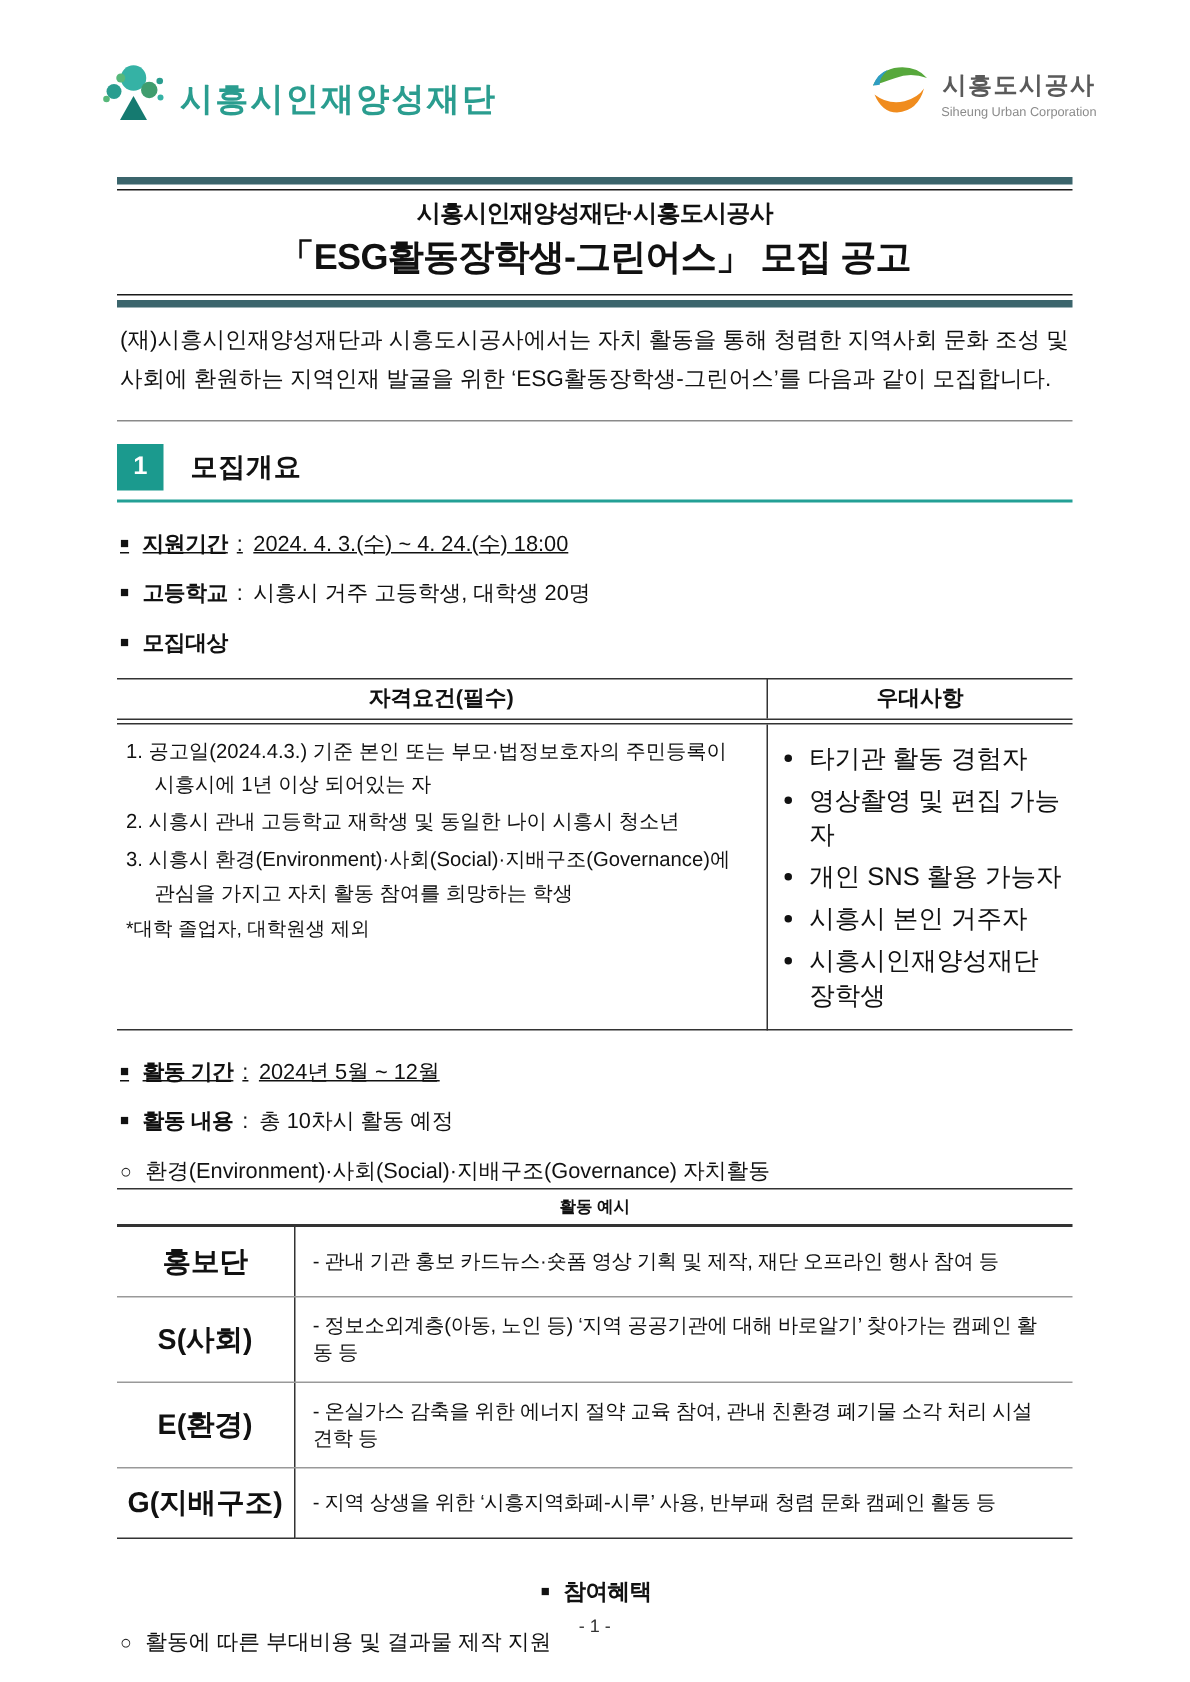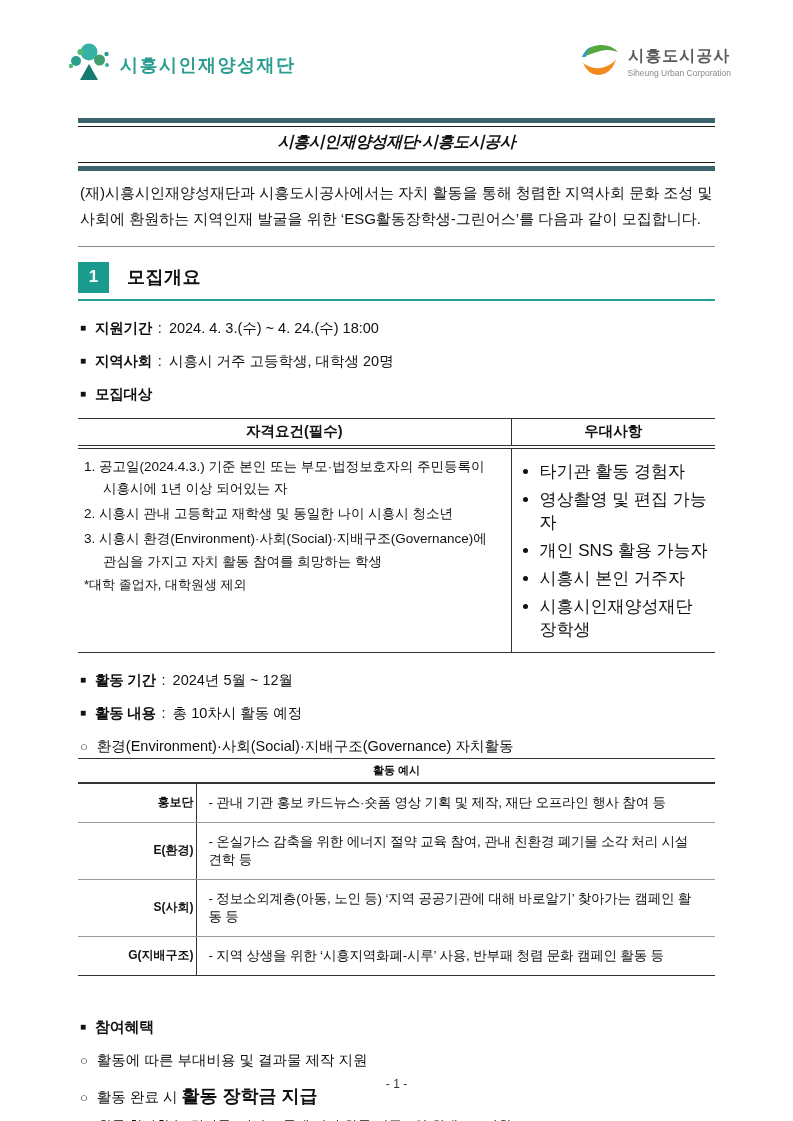--- a/index.html
+++ b/index.html
@@ -11,41 +11,41 @@
   }
   .page { position: relative; width: 793px; height: 1121px; overflow: hidden; background: #fff; }
 
   
   .logo-row {
     display: flex; justify-content: space-between; align-items: flex-start;
     padding: 40px 62px 0 66px; height: 88px;
   }
   .logo-left { display: flex; align-items: center; gap: 8px; }
   .logo-left .logo-text {
-    font-size: 18px; font-weight: bold; color: #2a9d8f; letter-spacing: 1.5px;
+    font-size: 22px; font-weight: bold; color: #2a9d8f; letter-spacing: 1.5px;
   }
   .logo-right { display: flex; align-items: center; gap: 7px; text-align: center; }
   .logo-right .rt { display: flex; flex-direction: column; }
   .logo-right .rt .t1 { font-size: 16px; font-weight: bold; color: #5a5a5a; letter-spacing: 1px; }
   .logo-right .rt .t2 { font-size: 8.5px; color: #8a8a8a; margin-top: 1px; }
 
   
   .title-band {
     margin: 30px 78px 0 78px;
     border-top: 5px solid #3b656c;
     border-bottom: 5px solid #3b656c;
     padding: 3px 0;
   }
   .title-inner {
     border-top: 1px solid #1a1a1a;
     border-bottom: 1px solid #1a1a1a;
     text-align: center;
     padding: 5px 0 9px 0;
   }
-  .title-line1 { font-size: 16px; font-weight: bold; letter-spacing: -0.5px; font-style: italic; }
+  .title-line1 { font-size: 16px; font-weight: bold; letter-spacing: -0.5px; }
   .title-line2 { font-size: 24px; font-weight: bold; letter-spacing: -0.5px; margin-top: 2px; }
 
   
   .intro {
     margin: 0 78px;
     border-bottom: 1px solid #8a8a8a;
     padding: 9px 2px 13px 2px;
     font-size: 15px; line-height: 1.75;
     word-break: keep-all;
   }
@@ -59,21 +59,21 @@
   }
   .section-number {
     width: 31px; height: 31px; background: #1b9a8e; color: #fff;
     font-size: 17px; font-weight: bold;
     display: flex; align-items: center; justify-content: center;
   }
   .section-title { font-size: 18px; font-weight: bold; letter-spacing: 0.5px; }
 
   
   .line { margin: 14px 78px 0 80px; font-size: 14.5px; }
-  .line.first { margin-top: 18px; }
+  .line.first { margin-top: 18px; text-decoration: underline; }
   .sq { font-size: 10px; margin-right: 9px; vertical-align: 2px; }
   .lbl { font-weight: bold; letter-spacing: -0.3px; }
   .sep { margin: 0 7px 0 6px; }
   .circ { font-size: 13px; margin-right: 9px; }
   .sub-line { margin: 9px 78px 0 90px; font-size: 13.5px; }
 
   
   table { border-collapse: collapse; width: 637px; margin: 14px 78px 0 78px; }
   .elig th {
     border-top: 1.5px solid #333; border-bottom: 4px double #333;
@@ -88,27 +88,27 @@
   .pref-list { list-style: disc; padding-left: 26px; }
   .pref-list li { margin: 5px 0; font-size: 17px; }
 
   .example th {
     border-top: 1.5px solid #333; border-bottom: 2px solid #333;
     font-size: 11px; font-weight: bold; padding: 4px 0;
   }
   .example td { border-bottom: 1px solid #999; }
   .example tr:last-child td { border-bottom: 1.5px solid #333; }
   .example td.cat {
-    width: 118px; text-align: right; font-weight: bold; font-size: 12px;
+    width: 118px; text-align: center; font-weight: bold; font-size: 19px;
     border-right: 1px solid #333; vertical-align: middle; padding: 10px 2px;
   }
   .example td.desc { font-size: 13.5px; padding: 10px 12px; vertical-align: middle; letter-spacing: -0.2px; }
   .example-wrap { margin-top: 2px; }
 
-  .benefit-head { margin-top: 42px; font-size: 15px; }
+  .benefit-head { margin-top: 26px; font-size: 15px; text-align: center; }
   .benefit-bold { font-weight: bold; font-size: 18px; }
 
   
   .footer {
     position: absolute; bottom: 30px; left: 0; width: 100%;
     text-align: center; font-size: 12px; color: #333;
   }
 </style>
 </head>
 <body>
@@ -142,35 +142,36 @@
       <span class="rt">
         <span class="t1">시흥도시공사</span>
         <span class="t2">Siheung Urban Corporation</span>
       </span>
     </div>
   </div>
 
   <div class="title-band">
     <div class="title-inner">
       <div class="title-line1">시흥시인재양성재단·시흥도시공사</div>
+      <div class="title-line2">「ESG활동장학생-그린어스」 모집 공고</div>
     </div>
   </div>
 
   <div class="intro">(재)시흥시인재양성재단과 시흥도시공사에서는 자치 활동을 통해 청렴한 지역사회 문화 조성 및 사회에 환원하는 지역인재 발굴을 위한 ‘ESG활동장학생-그린어스’를 다음과 같이 모집합니다.</div>
 
   <div class="section-header">
     <div class="section-number">1</div>
     <div class="section-title">모집개요</div>
   </div>
 
   <div class="line first">
     <span class="sq">■</span><span class="lbl">지원기간</span><span class="sep">:</span><span>2024. 4. 3.(수) ~ 4. 24.(수) 18:00</span>
   </div>
   <div class="line">
-    <span class="sq">■</span><span class="lbl">지역사회</span><span class="sep">:</span><span>시흥시 거주 고등학생, 대학생 20명</span>
+    <span class="sq">■</span><span class="lbl">고등학교</span><span class="sep">:</span><span>시흥시 거주 고등학생, 대학생 20명</span>
   </div>
   <div class="line">
     <span class="sq">■</span><span class="lbl">모집대상</span>
   </div>
 
   <table class="elig">
     <tbody>
         <tr>
       <th class="c1">자격요건(필수)</th>
       <th>우대사항</th>
@@ -208,28 +209,28 @@
   <table class="example example-wrap">
     <tbody>
         <tr>
       <th colspan="2">활동 예시</th>
     </tr>
     <tr>
       <td class="cat">홍보단</td>
       <td class="desc">- 관내 기관 홍보 카드뉴스·숏폼 영상 기획 및 제작, 재단 오프라인 행사 참여 등</td>
     </tr>
     <tr>
+      <td class="cat">S(사회)</td>
+      <td class="desc">- 정보소외계층(아동, 노인 등) ‘지역 공공기관에 대해 바로알기’ 찾아가는 캠페인 활동 등</td>
+    </tr>
+    <tr>
       <td class="cat">E(환경)</td>
       <td class="desc">- 온실가스 감축을 위한 에너지 절약 교육 참여, 관내 친환경 폐기물 소각 처리 시설 견학 등</td>
     </tr>
     <tr>
-      <td class="cat">S(사회)</td>
-      <td class="desc">- 정보소외계층(아동, 노인 등) ‘지역 공공기관에 대해 바로알기’ 찾아가는 캠페인 활동 등</td>
-    </tr>
-    <tr>
       <td class="cat">G(지배구조)</td>
       <td class="desc">- 지역 상생을 위한 ‘시흥지역화폐-시루’ 사용, 반부패 청렴 문화 캠페인 활동 등</td>
     </tr>
   </tbody>
     </table>
 
   <div class="line benefit-head">
     <span class="sq">■</span><span class="lbl">참여혜택</span>
   </div>
   <div class="line">

